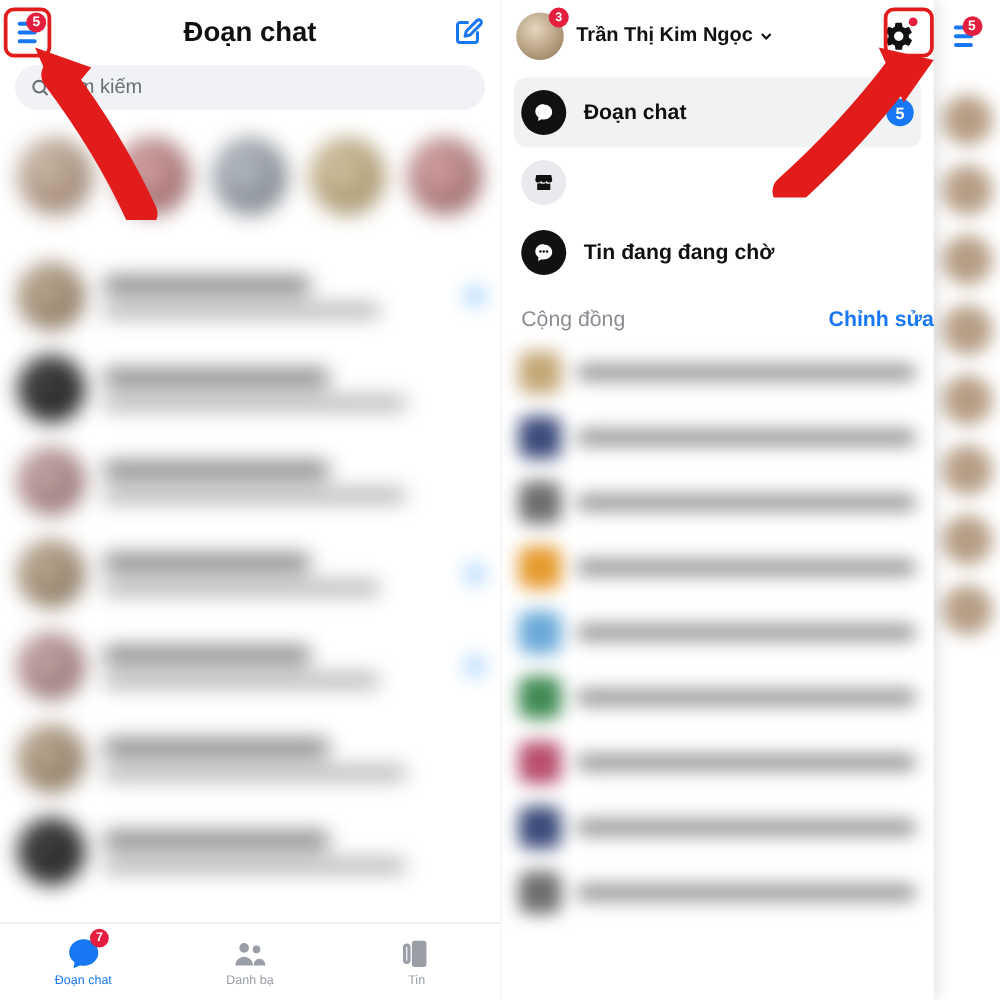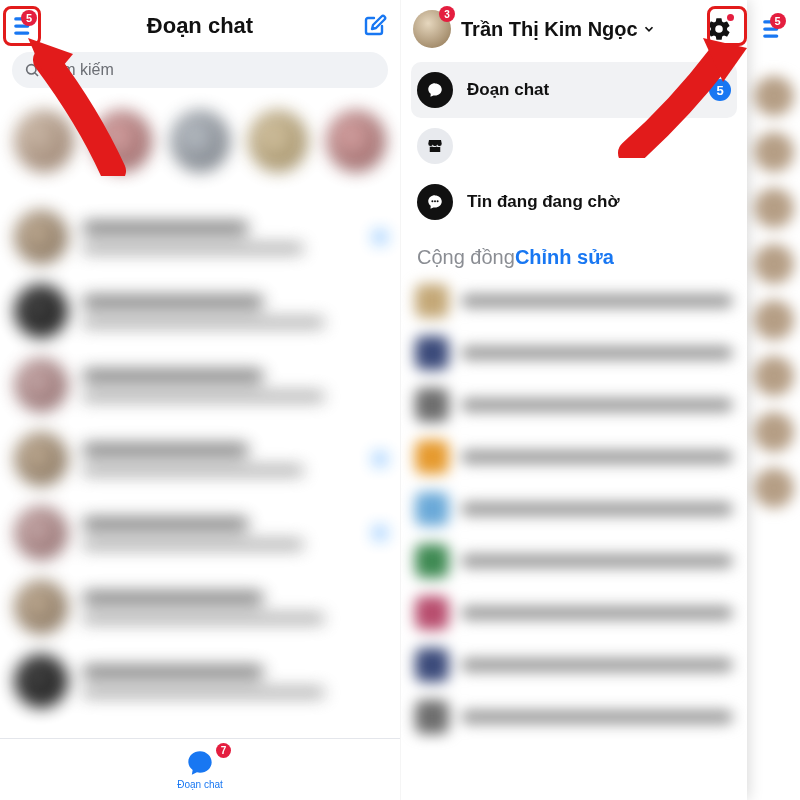--- a/index.html
+++ b/index.html
@@ -213,21 +213,21 @@
     position: relative;
   }
   .d-avatar-badge {
     position: absolute; top: -4px; right: -4px;
     background: #e41e3f; color:#fff;
     font-size: 10px; font-weight: 700;
     width: 16px; height: 16px; border-radius: 50%;
     display:flex; align-items:center; justify-content:center;
   }
   .d-username {
-    font-size: 20px; font-weight: 700; color:#111;
+    font-size: 16px; font-weight: 700; color:#111;
     display: flex; align-items: center; gap: 4px;
   }
   .d-chevron { width: 14px; height: 14px; }
   .d-spacer { flex:1; }
   .d-gear {
     width: 32px; height: 32px;
     display:flex; align-items:center; justify-content:center;
     color:#111;
     position: relative;
   }
@@ -271,23 +271,23 @@
   }
   .d-badge {
     background:#1877f2; color:#fff;
     min-width: 22px; height: 22px; border-radius: 11px;
     display:flex; align-items:center; justify-content:center;
     font-size: 13px; font-weight:700;
     padding: 0 6px;
   }
 
   .d-section {
-    display:flex; align-items:center; 
-    padding: 10px 24px 6px 16px;
-    font-size: 20px;
+    display:flex; align-items:center; justify-content:space-between;
+    padding: 10px 0 6px 16px;
+    font-size: 17px;
   }
   .d-section .s-title { color:#8a8d93; font-weight:500; }
   .d-section .s-edit { color:#1877f2; font-weight:700; }
 
   .community-blur {
     flex:1;
     filter: blur(7px);
     padding: 0 14px;
   }
   .comm-row {
@@ -411,20 +411,36 @@
       </div>
   </div>
 
   <div class="tabbar">
     <div class="tab active">
       <svg viewBox="0 0 24 24" fill="currentColor">
         <path d="M12 2C6.5 2 2 6 2 11c0 2.8 1.4 5.3 3.7 6.9L5 22l4.4-2c.8.2 1.7.3 2.6.3 5.5 0 10-4 10-9S17.5 2 12 2z"></path>
       </svg>
       <div class="tab-badge">7</div>
       <span class="t-label">Đoạn chat</span>
+    </div>
+    <div class="tab">
+      <svg viewBox="0 0 24 24" fill="currentColor">
+        <circle cx="8" cy="8" r="3.3"></circle>
+          <circle cx="16.5" cy="9" r="2.6"></circle>
+        <path d="M2 20c0-3.3 2.7-6 6-6s6 2.7 6 6H2z"></path>
+          <path d="M14.5 20c0-2.4 1.5-4.5 4-4.5s4 2.1 4 4.5h-8z"></path>
+      </svg>
+      <span class="t-label">Danh bạ</span>
+    </div>
+    <div class="tab">
+      <svg viewBox="0 0 24 24" fill="none" stroke="currentColor" stroke-width="2.2">
+        <rect x="9" y="3" width="10" height="18" rx="2" fill="currentColor" stroke="none"></rect>
+        <rect x="4" y="6" width="3" height="12" rx="1.5"></rect>
+      </svg>
+      <span class="t-label">Tin</span>
     </div>
   </div>
 
   <svg class="arrow" style="top:26px; left:18px;" width="120" height="150" viewBox="0 0 120 150">
     <defs>
       <filter id="s1">
           <feDropShadow dx="0" dy="0" stdDeviation="0"></feDropShadow>
         </filter>
     </defs>
     <path d="M95 145 Q70 90 28 34" stroke="#e21b1b" stroke-width="26" fill="none" stroke-linecap="round"></path>

